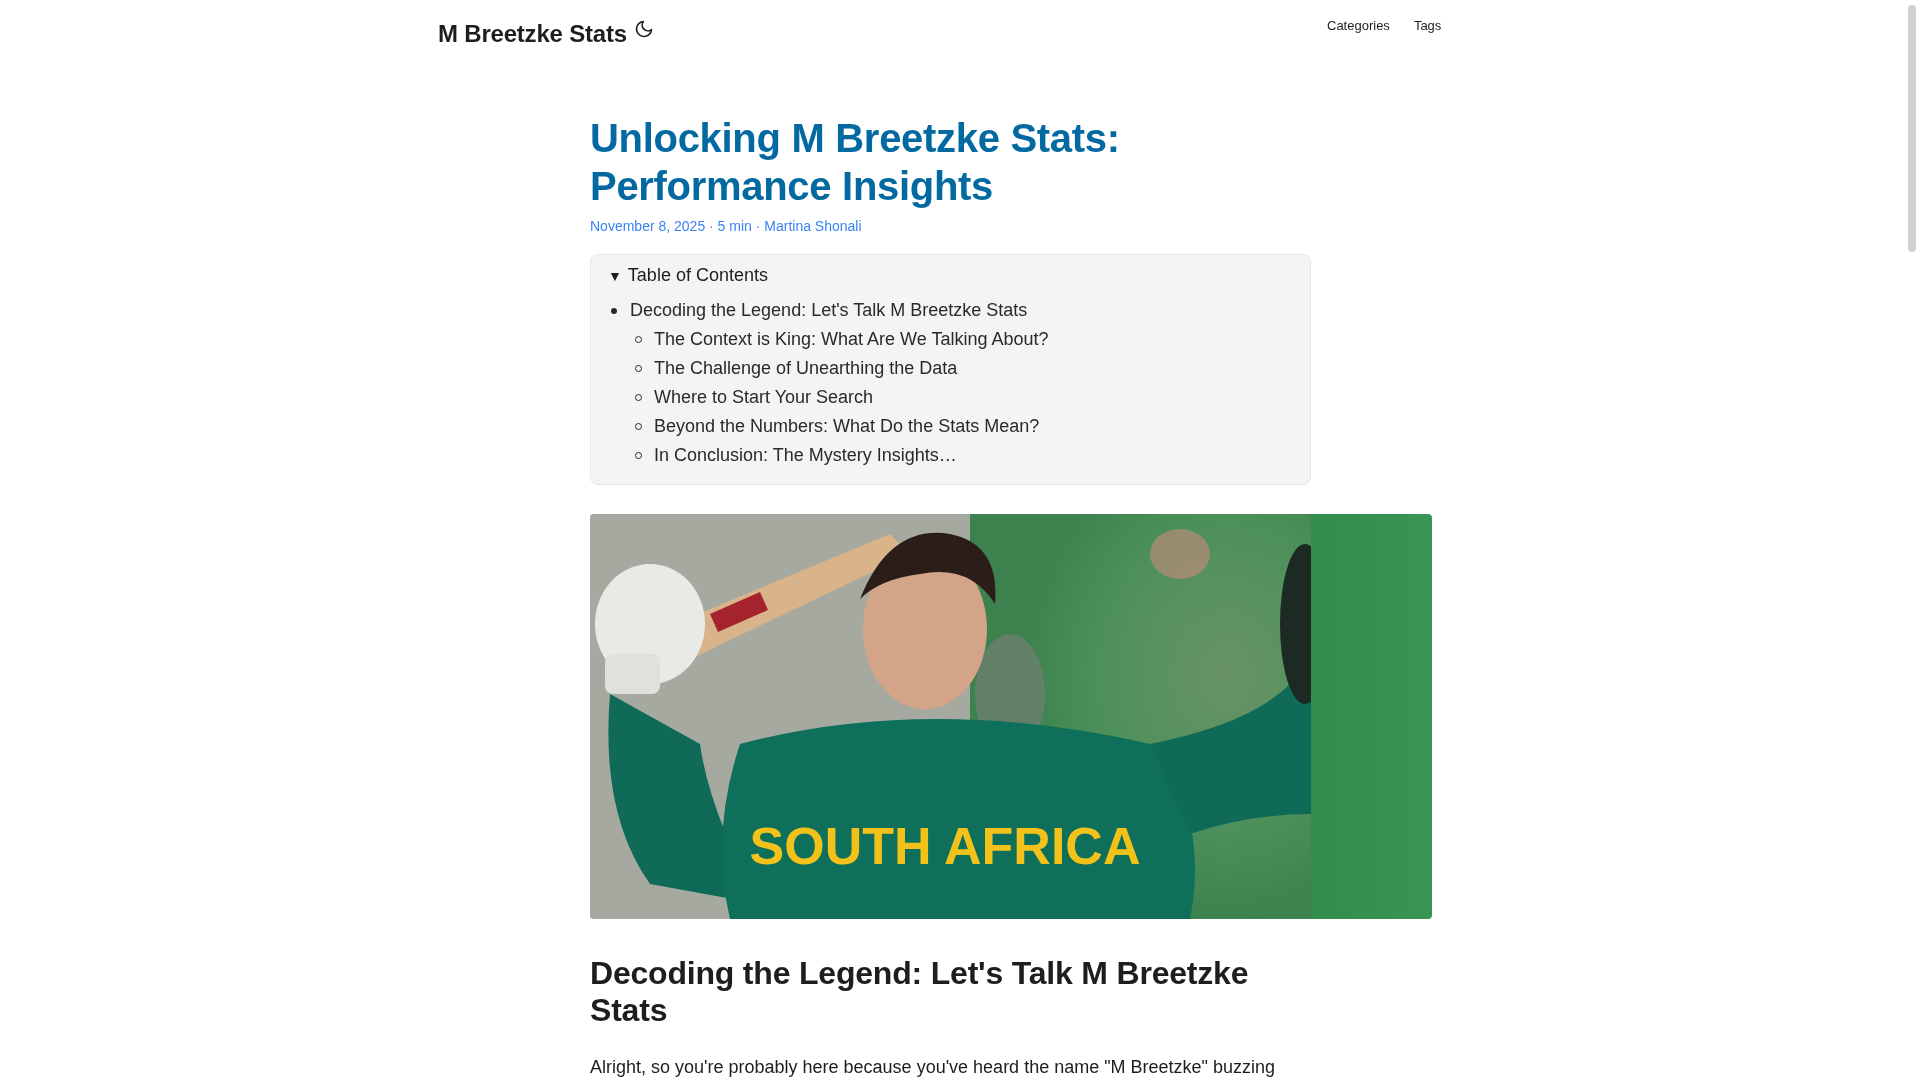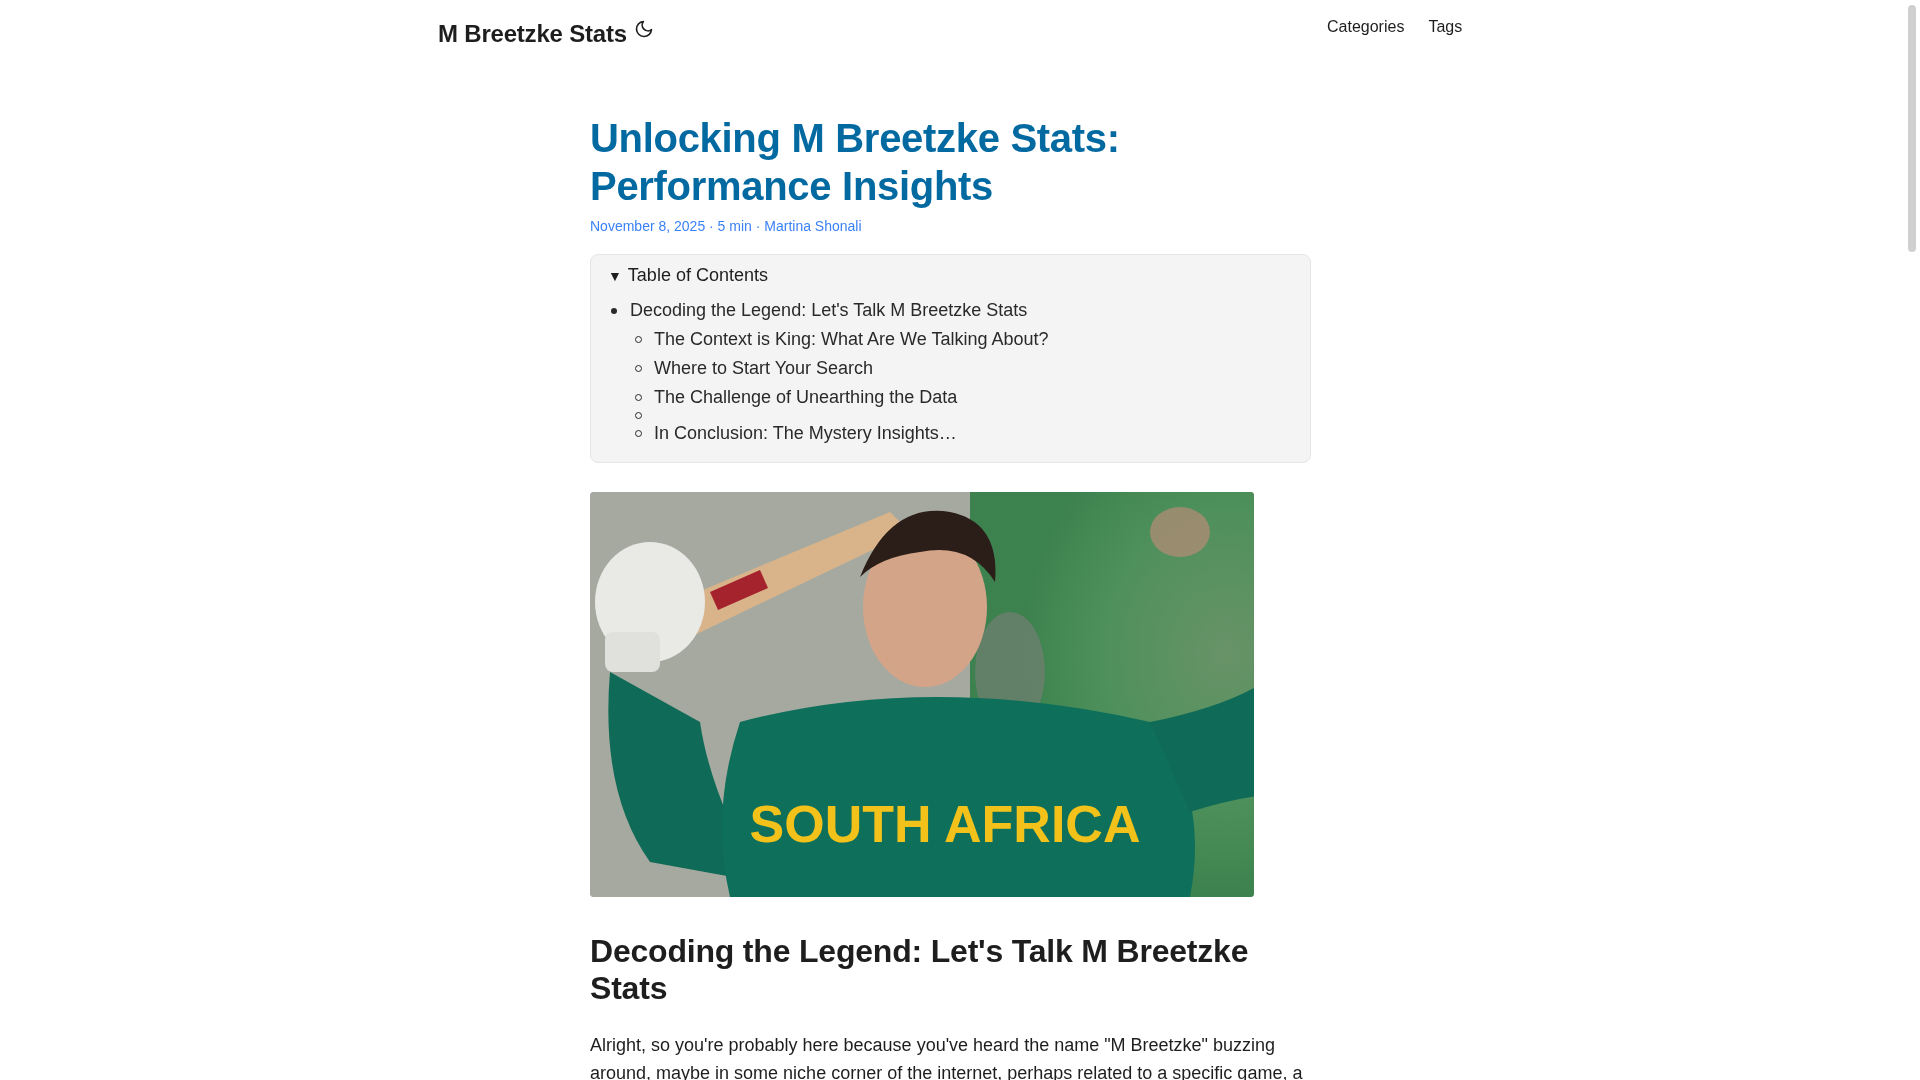--- a/index.html
+++ b/index.html
@@ -13,21 +13,21 @@
   }
   .logo {
     position:absolute; left:438px; top:20px;
     font-size:24px; font-weight:bold; color:#1e1e1e; letter-spacing:-0.2px;
     text-decoration:none;
   }
   .theme-toggle {
     position:absolute; left:634px; top:19px; width:20px; height:20px; cursor:pointer;
   }
   .nav { position:absolute; top:18px; left:1327px; display:flex; gap:24px; }
-  .nav a { font-size:16px; color:#1e1e1e; text-decoration:none; }
+  .nav a { font-size:13px; color:#1e1e1e; text-decoration:none; }
   .content { position:absolute; left:590px; top:108px; width:721px; }
   .breadcrumb { font-size:16px; color:#1e1e1e; }
   .breadcrumb a { color:#1e1e1e; text-decoration:none; }
   .breadcrumb .sep { font-size:12px; color:#666; margin:0 3px; }
   h1.title {
     margin:6px 0 0 0; font-size:40px; line-height:48px; font-weight:bold;
     color:#0369a1; letter-spacing:-0.3px;
   }
   .meta { margin-top:8px; font-size:14px; color:#3b82f6; }
   .toc {
@@ -38,21 +38,21 @@
   .toc-summary .tri { font-size:14px; margin-right:6px; }
   .toc ul { margin:0; padding:0; list-style:none; }
   .toc .lvl1 { margin-top:10px; }
   .toc li { font-size:18px; line-height:29px; color:#2a2a2a; }
   .toc .l1 { display:flex; align-items:center; }
   .toc .l1 .dot { width:6px; height:6px; border-radius:50%; background:#2a2a2a; margin:0 13px 0 3px; }
   .toc .l2 { display:flex; align-items:center; padding-left:24px; }
   .toc .l2 .circ { width:5px; height:5px; border-radius:50%; border:1.3px solid #2a2a2a; margin:0 12px 0 3px; }
   .toc a { color:#2a2a2a; text-decoration:none; }
   .hero {
-    margin-top:29px; width:664px; height:405px; border-radius:4px; overflow:hidden; position:relative;
+    margin-top:29px; width:842px; height:405px; border-radius:4px; overflow:hidden; position:relative;
     background: linear-gradient(90deg, #9fa59c 0%, #a8ab9f 35%, #7b8e76 60%, #2f8a4a 80%, #3a9454 100%);
   }
   h2.section { margin:36px 0 0 0; font-size:32px; font-weight:bold; color:#1e1e1e; letter-spacing:-0.2px; }
   p.body { margin:24px 0 0 0; font-size:18px; line-height:28px; color:#1e1e1e; }
   .scrollbar-track { position:absolute; right:0; top:0; width:15px; height:1080px; background:#ffffff; }
   .scrollbar-thumb { position:absolute; right:4px; top:5px; width:8px; height:247px; background:#d0d0d0; border-radius:4px; }
 </style>
 </head>
 <body>
 
@@ -83,28 +83,29 @@
       <li class="l1">
         <span class="dot"></span>
         <a>Decoding the Legend: Let's Talk M Breetzke Stats</a>
       </li>
       <li class="l2">
         <span class="circ"></span>
         <a>The Context is King: What Are We Talking About?</a>
       </li>
       <li class="l2">
         <span class="circ"></span>
+        <a>The Challenge of Unearthing the Data</a>
+      </li>
+      <li class="l2">
+        <span class="circ"></span>
         <a>Where to Start Your Search</a>
       </li>
       <li class="l2">
         <span class="circ"></span>
-        <a>The Challenge of Unearthing the Data</a>
-      </li>
-      <li class="l2">
-        <span class="circ"></span>
+        <a>Beyond the Numbers: What Do the Stats Mean?</a>
       </li>
       <li class="l2">
         <span class="circ"></span>
         <a>In Conclusion: The Mystery Insights…</a>
       </li>
     </ul>
   </div>
 
   <div class="hero" aria-label="Cricketer in South Africa green jersey raising bat">
     <svg width="721" height="405" viewBox="0 0 721 405">

